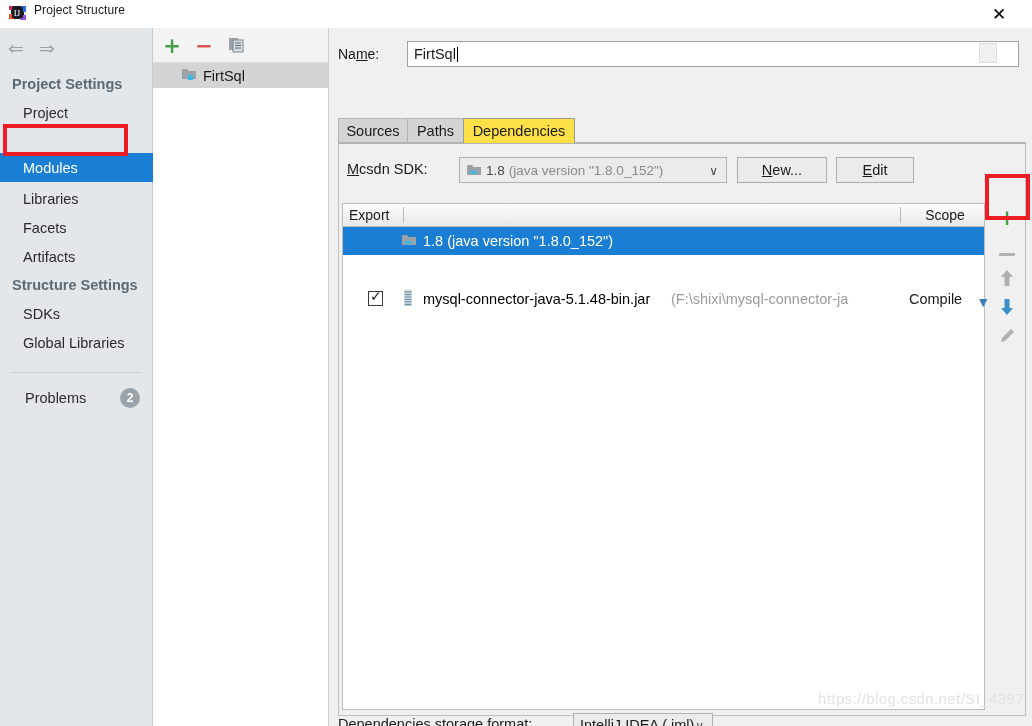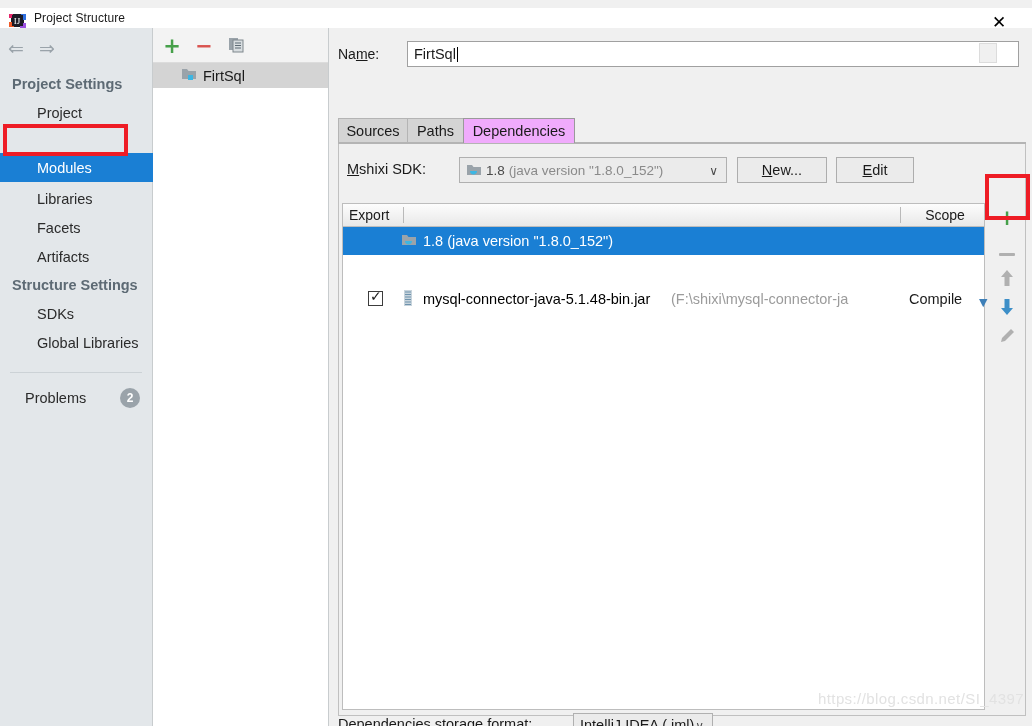--- a/index.html
+++ b/index.html
@@ -11,21 +11,21 @@
     -webkit-font-smoothing: antialiased;
   }
   #app {
     position: relative;
     width: 1032px; height: 726px;
     background: #f0f0f0;
   }
 
   
   .titlebar {
-    position: absolute; left: 0; top: 8px;
+    position: absolute; left: 0; top: 0;
     width: 1032px; height: 28px;
     background: #ffffff;
     border-bottom: 1px solid #e8e8e8;
   }
   .title-icon {
     position: absolute; left: 9px; top: 5px;
     width: 17px; height: 17px;
   }
   .title-text {
     position: absolute; left: 34px; top: 3px;
@@ -65,21 +65,21 @@
   .section-head {
     position: absolute; left: 12px;
     font-size: 14.5px; font-weight: bold;
     color: #5d6a74; white-space: nowrap;
   }
   .nav-item {
     position: absolute; left: 0;
     width: 172px; height: 28px;
     display: flex; align-items: center;
     font-size: 14.5px; color: #2b2b2b;
-    padding-left: 37px;
+    padding-left: 23px;
     box-sizing: border-box;
     white-space: nowrap;
   }
   .nav-item.selected {
     background: #1a7fd4; color: #ffffff;
   }
   .sidebar-sep {
     position: absolute; left: 10px; top: 344px;
     width: 132px; height: 1px;
     background: #ccd2d6;
@@ -179,21 +179,21 @@
     height: 25px;
     box-sizing: border-box;
     display: flex; align-items: center; justify-content: center;
     font-size: 14.5px; color: #1a1a1a;
     background: #d4d4d4;
     border: 1px solid #b4b4b4;
     border-bottom: none;
     padding: 0 9px;
   }
   .tab.active {
-    background: #f0abfc;
+    background: #fde047;
     border-color: #9a9a9a;
     z-index: 3;
   }
   .tabs-underline {
     position: absolute; left: 9px; top: 114px;
     width: 688px; height: 2px;
     background: #b4b4b4;
   }
   .tab-panel {
     position: absolute; left: 9px; top: 116px;
@@ -466,21 +466,21 @@
       </div>
       <div class="tab active" style="left:125px;width:112px">
         <span>Dependencies</span>
       </div>
     </div>
     <div class="tabs-underline"></div>
 
     <div class="tab-panel">
 
       <div class="sdk-row">
-        <div class="sdk-label"><span class="ul">M</span><span>shixi SDK:</span></div>
+        <div class="sdk-label"><span class="ul">M</span><span>csdn SDK:</span></div>
         <div class="sdk-combo">
           <span style="margin-right:4px;display:inline-flex">
             <svg width="16" height="14" viewBox="0 0 16 14">
               <path d="M1 2h5l1.5 2H15v8H1z" fill="#9aa3aa"></path>
               <path d="M4 8h7c0 2-1.5 3.5-3.5 3.5S4 10 4 8z" fill="#3cb6e3"></path>
             </svg>
           </span>
           <span class="v18">1.8</span>
           <span>(java version "1.8.0_152")</span>
           <span class="combo-arrow">∨</span>

